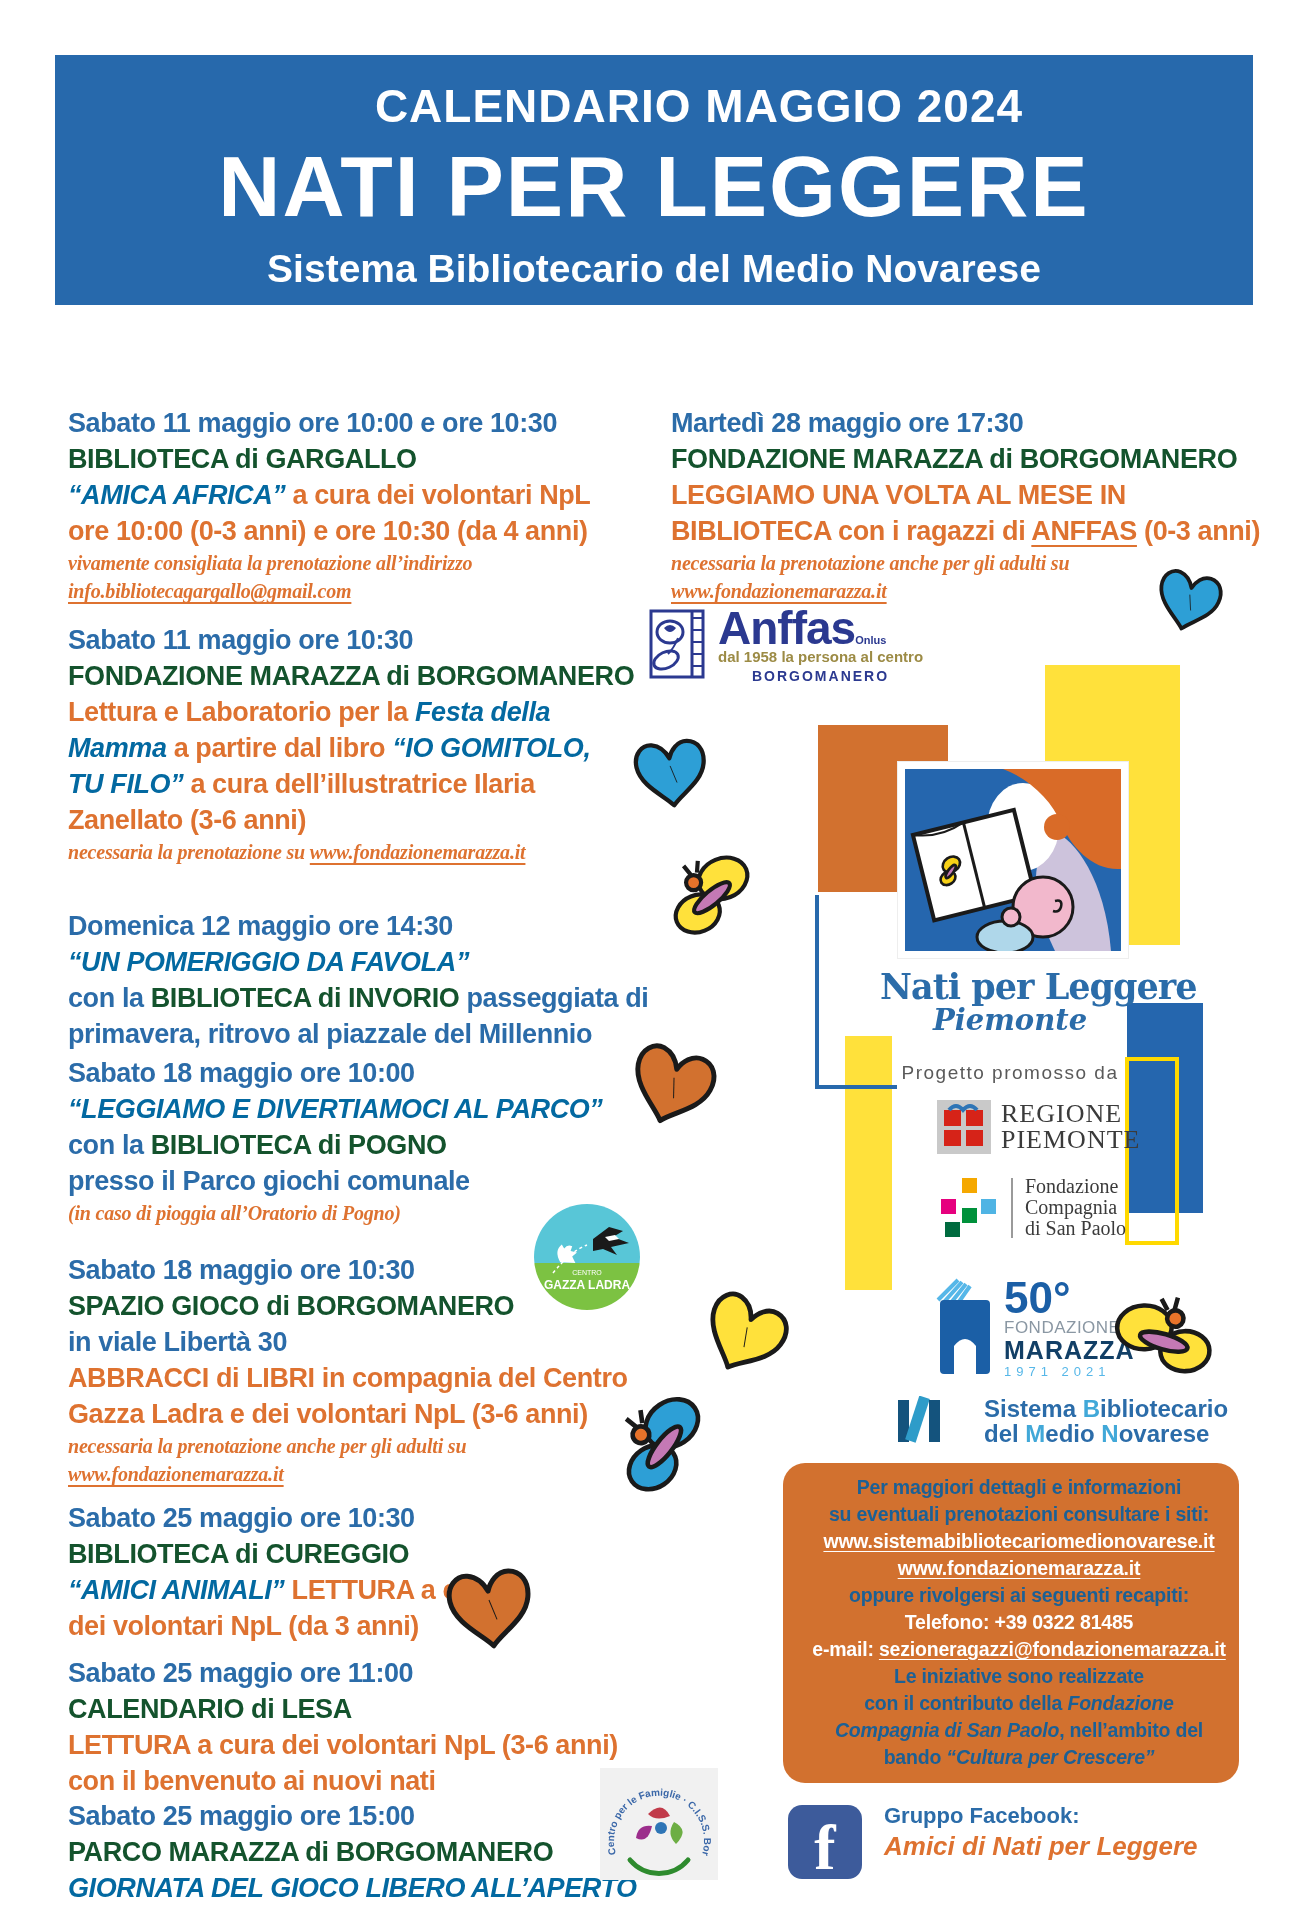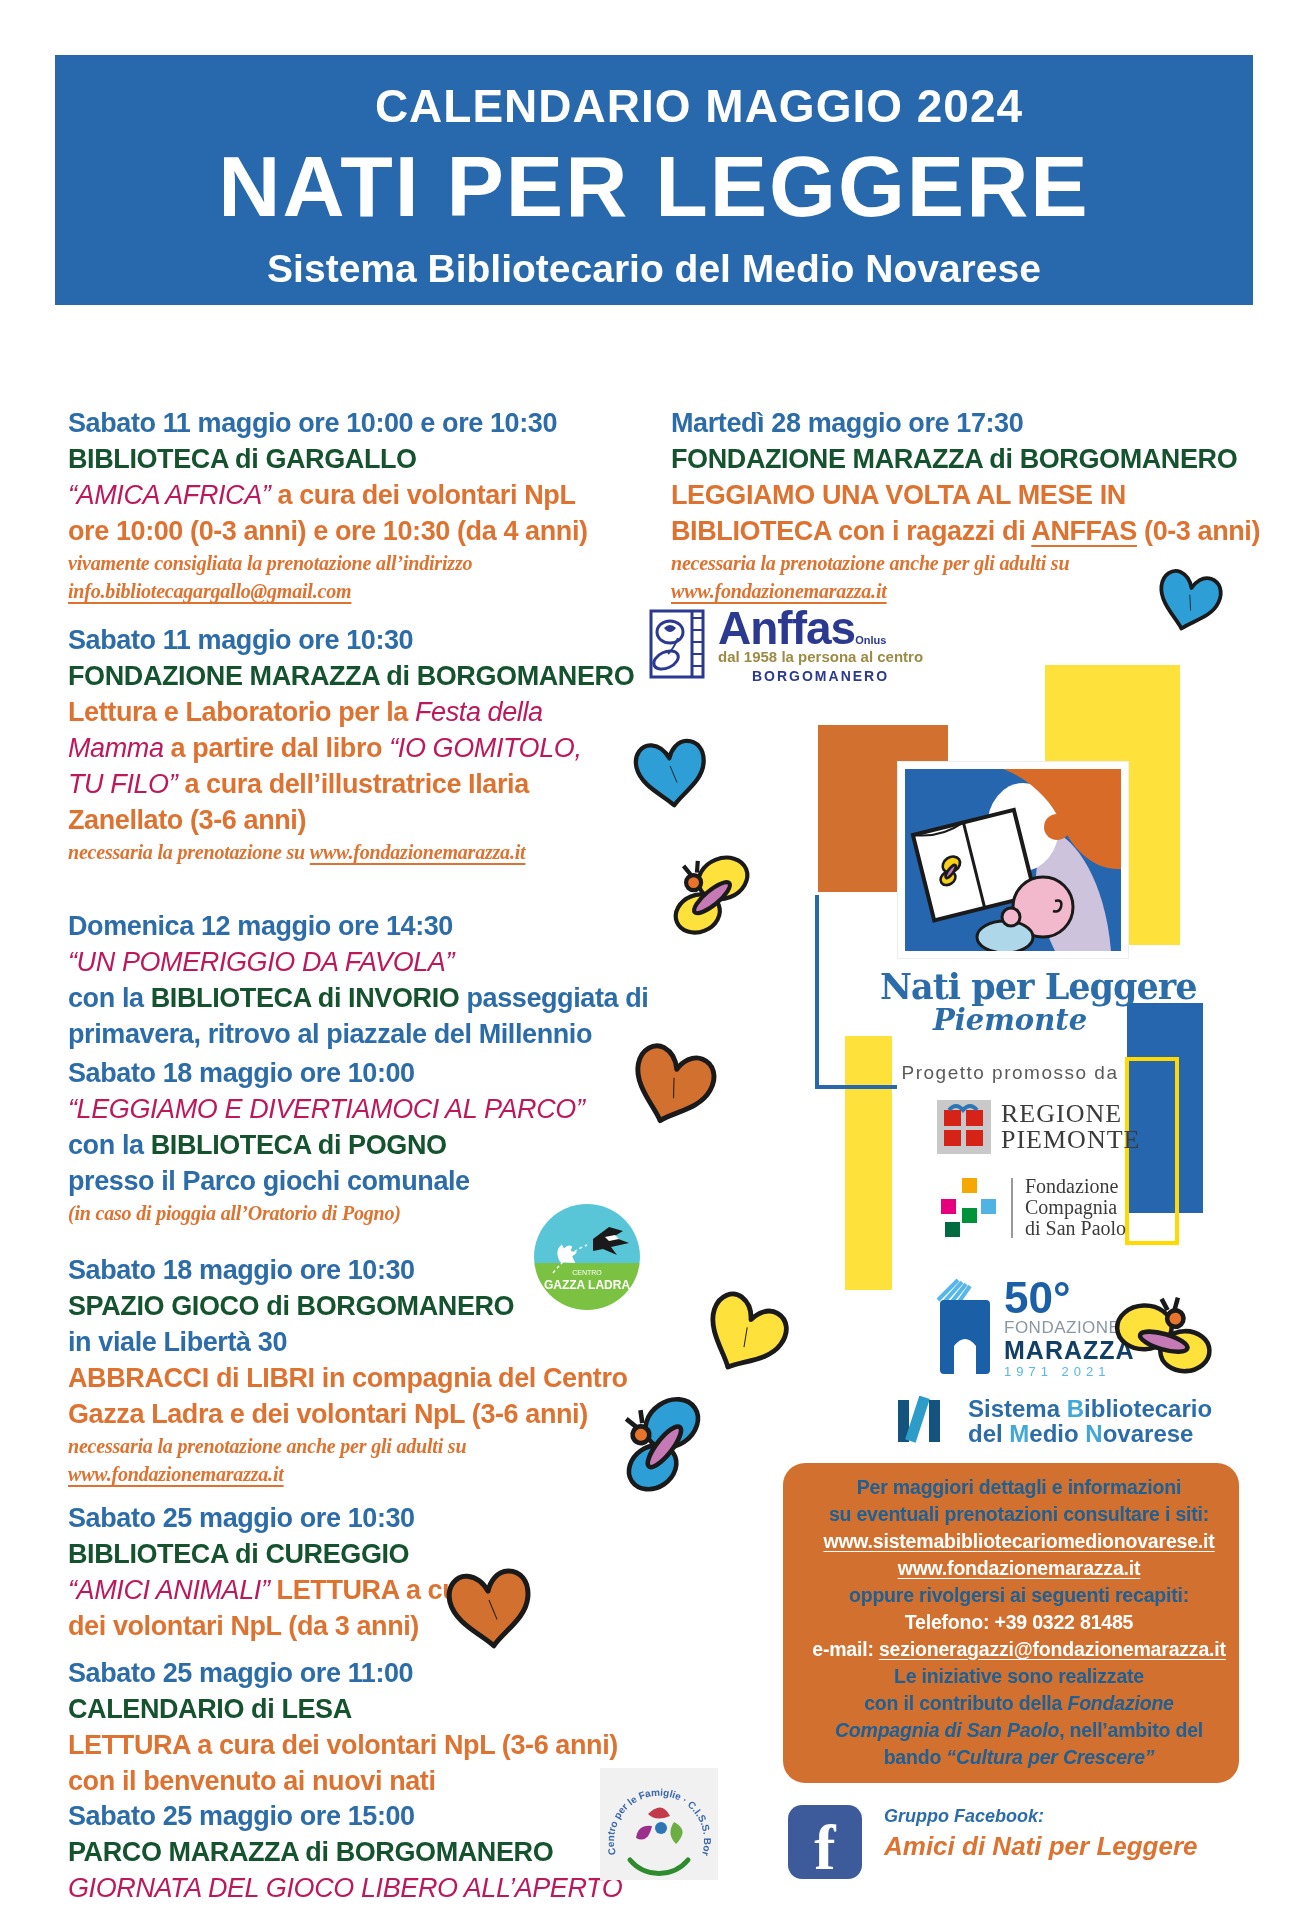--- a/index.html
+++ b/index.html
@@ -11,37 +11,37 @@
   .header .l2{position:absolute;top:82px;width:100%;font-size:86px;font-weight:bold;letter-spacing:2px;}
   .header .l3{position:absolute;top:192px;width:100%;font-size:39px;font-weight:bold;}
   
   .event{position:absolute;left:52px;width:600px;}
   .event.right{left:655px;}
   .line{font-size:27px;line-height:36px;letter-spacing:-0.4px;white-space:nowrap;margin-left:16px;}
   .line.small{font-size:20px;line-height:28px;letter-spacing:-0.2px;font-family:Liberation Serif, serif;}
   .sg-b {color:#2B6CA9;font-weight:bold;}
   .sg-bu{color:#14532d;font-weight:bold;text-underline-offset:5px;text-decoration-thickness:2px;}
   .sg-o {color:#DE7230;font-weight:bold;}
-  .sg-oi{color:#be185d;font-weight:normal;font-style:italic;}
+  .sg-oi{color:#0369a1;font-weight:bold;font-style:italic;}
   .sg-ou{color:#DE7230;font-weight:bold;text-decoration:underline;text-underline-offset:5px;text-decoration-thickness:2px;}
   .sg-s {color:#DE7230;font-weight:bold;font-style:italic;}
   .sg-su{color:#DE7230;font-weight:bold;font-style:italic;text-decoration:underline;text-underline-offset:4px;text-decoration-thickness:2px;}
   
   .infobox{position:absolute;left:783px;top:1463px;width:456px;height:320px;background:#D2712F;border-radius:22px;
            padding-top:11px;box-sizing:border-box;text-align:center;}
   .infobox .line{font-size:19.5px;line-height:27px;letter-spacing:-0.2px;}
   .sg-ib {color:#1C6095;font-weight:bold;}
   .sg-ibi{color:#1C6095;font-weight:bold;font-style:italic;}
   .sg-w  {color:#ffffff;font-weight:bold;}
   .sg-wu {color:#ffffff;font-weight:bold;text-decoration:underline;text-underline-offset:3px;}
   
   .fb-icon{position:absolute;left:788px;top:1805px;width:74px;height:74px;background:#3D5B9B;border-radius:14px;
            color:#fff;font-weight:bold;font-size:64px;text-align:center;line-height:86px;font-family:"Liberation Serif",serif;}
   .fb-text{position:absolute;left:884px;top:1801px;width:420px;}
-  .fb-text .t1{color:#2B6CA9;font-weight:bold;font-size:18px;line-height:30px;font-style:italic;}
+  .fb-text .t1{color:#2B6CA9;font-weight:bold;font-size:22px;line-height:30px;}
   .fb-text .t2,.fb-text .t3{color:#DE7230;font-weight:bold;font-style:italic;font-size:26px;line-height:30px;}
   .deco{position:absolute;}
   .npl-rect-orange{position:absolute;left:818px;top:725px;width:130px;height:167px;background:#D2712F;}
   .npl-rect-yellow{position:absolute;left:1045px;top:665px;width:135px;height:280px;background:#FFE13B;}
   .npl-rect-yellow-small{position:absolute;left:845px;top:1036px;width:47px;height:254px;background:#FFE13B;}
   .npl-rect-blue{position:absolute;left:1127px;top:1003px;width:76px;height:210px;background:#2566AE;}
   .npl-outline-blue{position:absolute;left:815px;top:895px;width:78px;height:190px;border-left:4px solid #2769AC;border-bottom:4px solid #2769AC;}
   .npl-outline-yellow{position:absolute;left:1125px;top:1057px;width:46px;height:180px;border:4px solid #FFD900;}
   .illu{position:absolute;left:898px;top:762px;width:230px;height:196px;background:#fff;box-shadow:0 0 0 1px #eee;}
   .illu svg{position:absolute;left:7px;top:7px;}
@@ -53,21 +53,21 @@
   .regione{position:absolute;left:937px;top:1100px;display:flex;align-items:center;gap:10px;}
   .regione .txt{font-family:"Liberation Serif",serif;color:#3B3B3B;font-size:26px;line-height:26px;letter-spacing:1px;}
   .sanpaolo{position:absolute;left:937px;top:1176px;display:flex;align-items:center;gap:12px;}
   .sanpaolo .divider{width:2px;height:60px;background:#9a9a9a;}
   .sanpaolo .txt{font-family:"Liberation Serif",serif;color:#3B3B3B;font-size:20px;line-height:21px;}
   .marazza{position:absolute;left:930px;top:1278px;display:flex;gap:8px;align-items:flex-start;}
   .marazza .t50{color:#1B5FA6;font-size:44px;font-weight:bold;line-height:40px;}
   .marazza .l1{color:#8A97A3;font-size:17px;letter-spacing:0.5px;line-height:20px;}
   .marazza .l2{color:#123F66;font-size:25px;font-weight:bold;line-height:25px;letter-spacing:1px;}
   .marazza .yrs{color:#56B7E8;font-size:13px;letter-spacing:5px;line-height:18px;}
-  .sistema{position:absolute;left:896px;top:1396px;display:flex;gap:10px;align-items:flex-start;}
+  .sistema{position:absolute;left:896px;top:1396px;display:flex;gap:26px;align-items:flex-start;}
   .sistema .txt .line{font-size:24px;line-height:25px;letter-spacing:0;}
   .sg-sb{color:#2B6CA9;font-weight:bold;}
   .sg-sc{color:#41A8D8;font-weight:bold;}
   .anffas{position:absolute;left:648px;top:608px;display:flex;gap:8px;}
   .anffas .name{color:#2B3990;font-weight:bold;font-size:46px;line-height:40px;letter-spacing:-1px;}
   .anffas .onlus{color:#2B3990;font-size:11px;font-weight:bold;line-height:11px;}
   .anffas .tag{color:#9C8B45;font-size:15px;font-weight:bold;line-height:18px;}
   .anffas .city{color:#2B3990;font-size:14px;font-weight:bold;letter-spacing:2px;text-align:center;line-height:20px;}
   .gazza{position:absolute;left:533px;top:1203px;}
   .centro{position:absolute;left:600px;top:1768px;width:118px;height:112px;background:#F1F1F1;}

